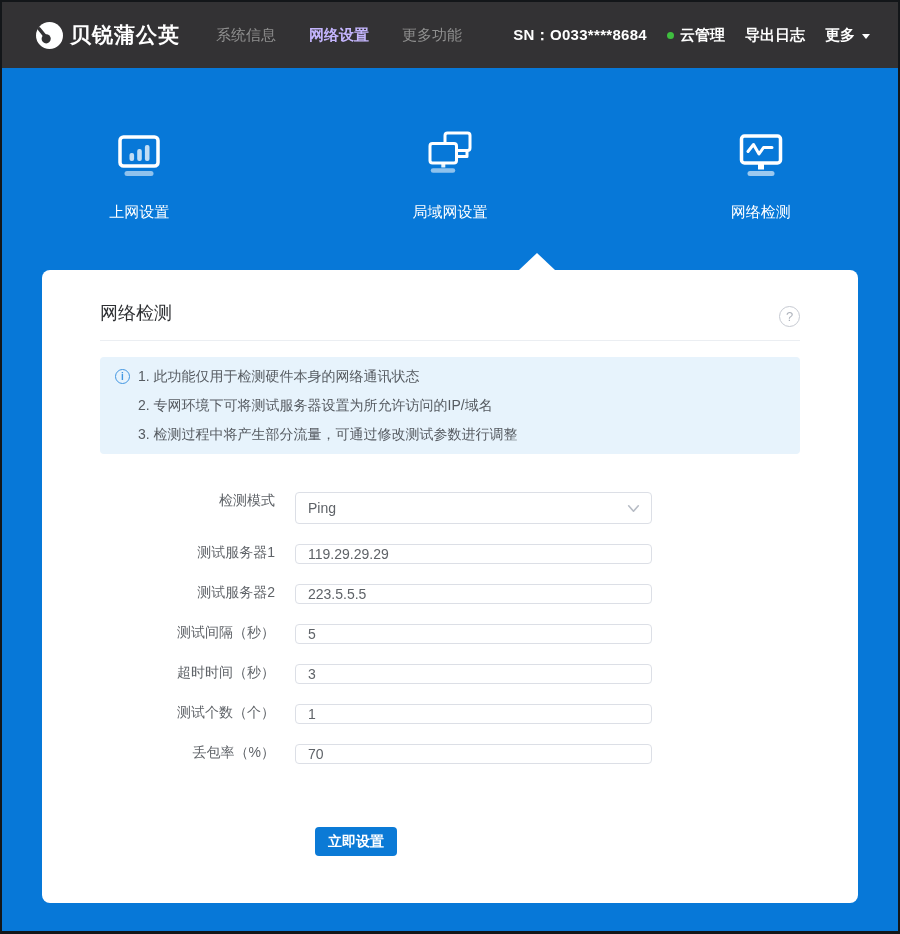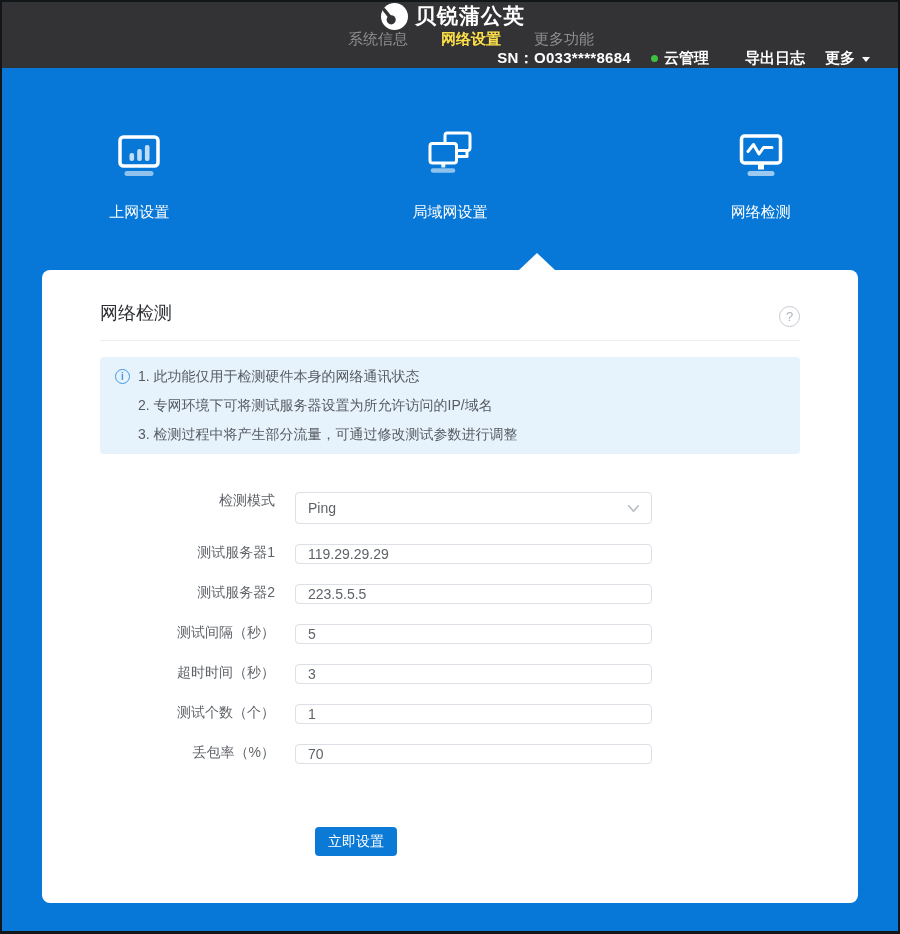--- a/index.html
+++ b/index.html
@@ -13,33 +13,32 @@
     overflow:hidden;
     position:relative;
   }
 
   
   .navbar {
     height:66px; background:#333234;
     display:flex; align-items:center;
     padding:0 28px 0 34px;
     color:#fff;
-    flex-direction:column;
   }
   .logo { display:flex; align-items:center; gap:7px; cursor:pointer; }
   .logo-mark { width:27px; height:27px; display:block; }
   .logo-text { font-size:21px; font-weight:bold; letter-spacing:1px; white-space:nowrap; }
   .nav-menu { display:flex; gap:33px; margin-left:36px;justify-content:center; }
   .nav-item { font-size:15px; color:#8f8f8f; cursor:pointer; white-space:nowrap; }
-  .nav-item.active { color:#fde047; font-weight:bold; }
+  .nav-item.active { color:#c4b5fd; font-weight:bold; }
   .nav-right { margin-left:auto; display:flex; align-items:center; gap:20px; font-size:15px; font-weight:600; }
   .sn { white-space:nowrap; letter-spacing:.3px; }
   .cloud { display:flex; align-items:center; cursor:pointer; white-space:nowrap; }
   .dot { width:7px; height:7px; border-radius:50%; background:#3fbe3f; margin-right:6px; }
-  .export { cursor:pointer; white-space:nowrap;margin-left:16px; }
+  .export { cursor:pointer; white-space:nowrap; }
   .more { display:flex; align-items:center; cursor:pointer; white-space:nowrap; }
   .caret { width:0; height:0; border-left:4.5px solid transparent; border-right:4.5px solid transparent; border-top:5.5px solid #fff; margin-left:7px; margin-top:2px; }
 
   
   .hero { padding-top:58px; }
   .tab-row { display:flex;gap:36px; }
   .tab { width:33.333%; display:flex; flex-direction:column; align-items:center; cursor:pointer; }
   .tab-icon { width:56px; height:56px; display:block; }
   .tab-label { margin-top:22px; font-size:15px; color:#fff; line-height:16px; }
 
@@ -91,20 +90,21 @@
   .select {
     height:32px; border:1px solid #dcdfe6; border-radius:4px; background:#fff;
     display:flex; align-items:center; justify-content:space-between;
     padding:0 10px 0 12px; font-size:14px; color:#5f6368; cursor:pointer;
   }
   .submit {
     margin:43px 0 0 215px; width:82px; height:29px;
     background:#0b7ad6; color:#fff; border:none; border-radius:4px;
     font-size:14px; cursor:pointer;
     font-family:"Liberation Sans","DejaVu Sans",sans-serif;
+    font-weight:bold;
   }
 </style>
 </head>
 <body>
 
 <div class="frame">
 
   <div class="navbar">
     <div class="logo">
       <svg class="logo-mark" viewBox="0 0 26 26">

